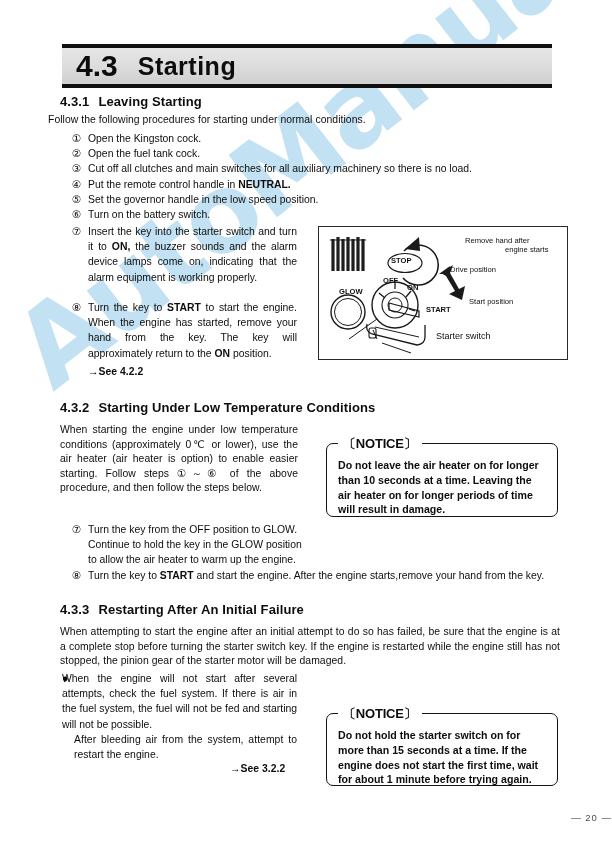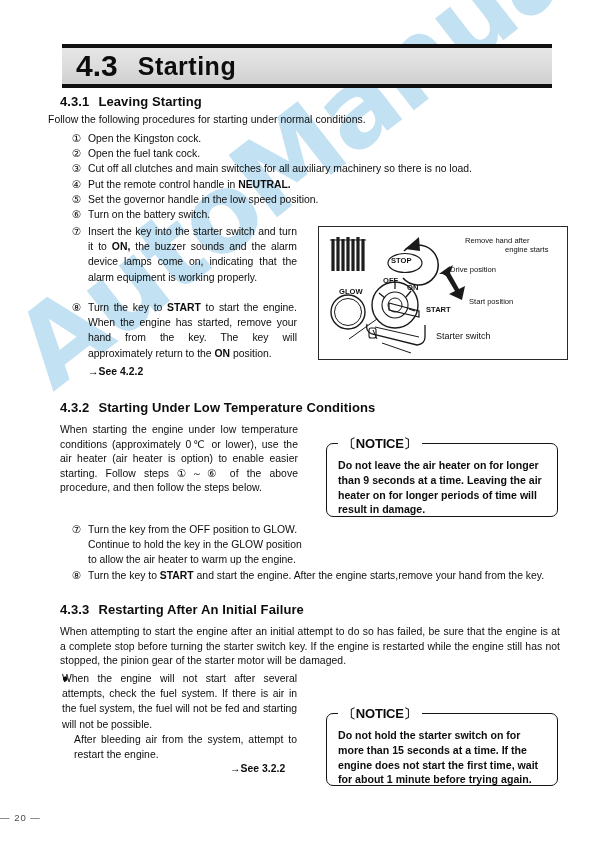--- a/index.html
+++ b/index.html
@@ -134,21 +134,21 @@
     line-height:9.4px;
     color:#111;
     white-space:nowrap;
   }
   .figlabel.bold{font-weight:bold;font-size:7.6px;}
 
   
   .footer{
     position:absolute;
     left:0;right:0;top:812px;
-    text-align:left;
+    text-align:right;
     font-size:9.5px;
     color:#4a4a4a;
     letter-spacing:1px;
   }
 </style>
 </head>
 <body>
 
 <div class="page">
 
@@ -276,21 +276,21 @@
     </div>
 
     <div class="sec-h" style="left:60px;top:400px;">
       <span class="num">4.3.2</span><span>Starting Under Low Temperature Conditions</span>
     </div>
 
     <div class="p just" style="left:60px;top:423px;width:238px;">When starting the engine under low temperature conditions (approximately 0℃ or lower), use the air heater (air heater is option) to enable easier starting. Follow steps ①～⑥ of the above procedure, and then follow the steps below.</div>
 
     <div class="notice" style="left:326px;top:443px;width:232px;height:74px;">
       <div class="title">〔NOTICE〕</div>
-      <div class="ntext">Do not leave the air heater on for longer than 9 seconds at a time.  Leaving the air heater on for longer periods of time will result in damage.</div>
+      <div class="ntext">Do not leave the air heater on for longer than 10 seconds at a time.  Leaving the air heater on for longer periods of time will result in damage.</div>
     </div>
 
     <div class="hang" style="left:72px;top:522px;width:225px;">
       <span class="marker">⑦</span>
       <div class="body"><span style="display:inline-block;width:215px;"><span>Turn the key from the OFF position to GLOW.  Continue to hold the key in the GLOW position to allow the air heater to warm up the engine.</span></span></div>
     </div>
 
     <div class="hang" style="left:72px;top:568px;width:488px;">
       <span class="marker">⑧</span>
       <div class="body"><span>Turn the key to </span><b>START</b><span> and start the engine. After the engine starts,remove your hand from the key.</span></div>

